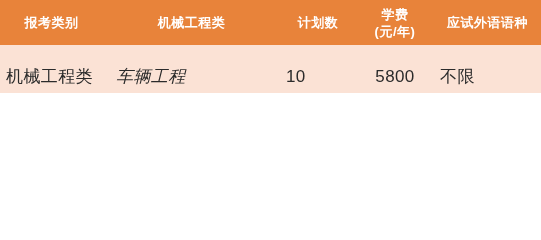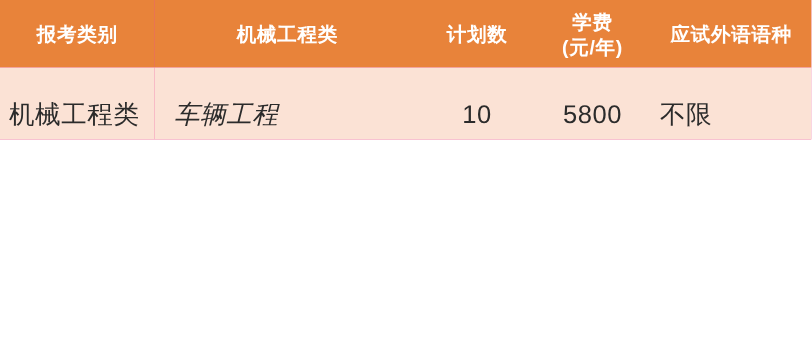--- a/index.html
+++ b/index.html
@@ -57,21 +57,21 @@
     height: 39px;
     padding: 12px 6px;
     font-size: 17px;
     color: #2b2b2b;
     vertical-align: middle;
     border: none;
     letter-spacing: 0.4px;
   }
   td.cell-category { text-align: left;   padding-left: 6px; }
   td.cell-major    { text-align: left;   padding-left: 13px; font-style: italic; }
-  td.cell-plan     { text-align: center; }
+  td.cell-plan     { }
   td.cell-tuition  { text-align: center; }
   td.cell-language { text-align: left; }
 
   .spacer-bottom {
     height: 6px;
     background: #ffffff;
   }
 </style>
 </head>
 <body>

